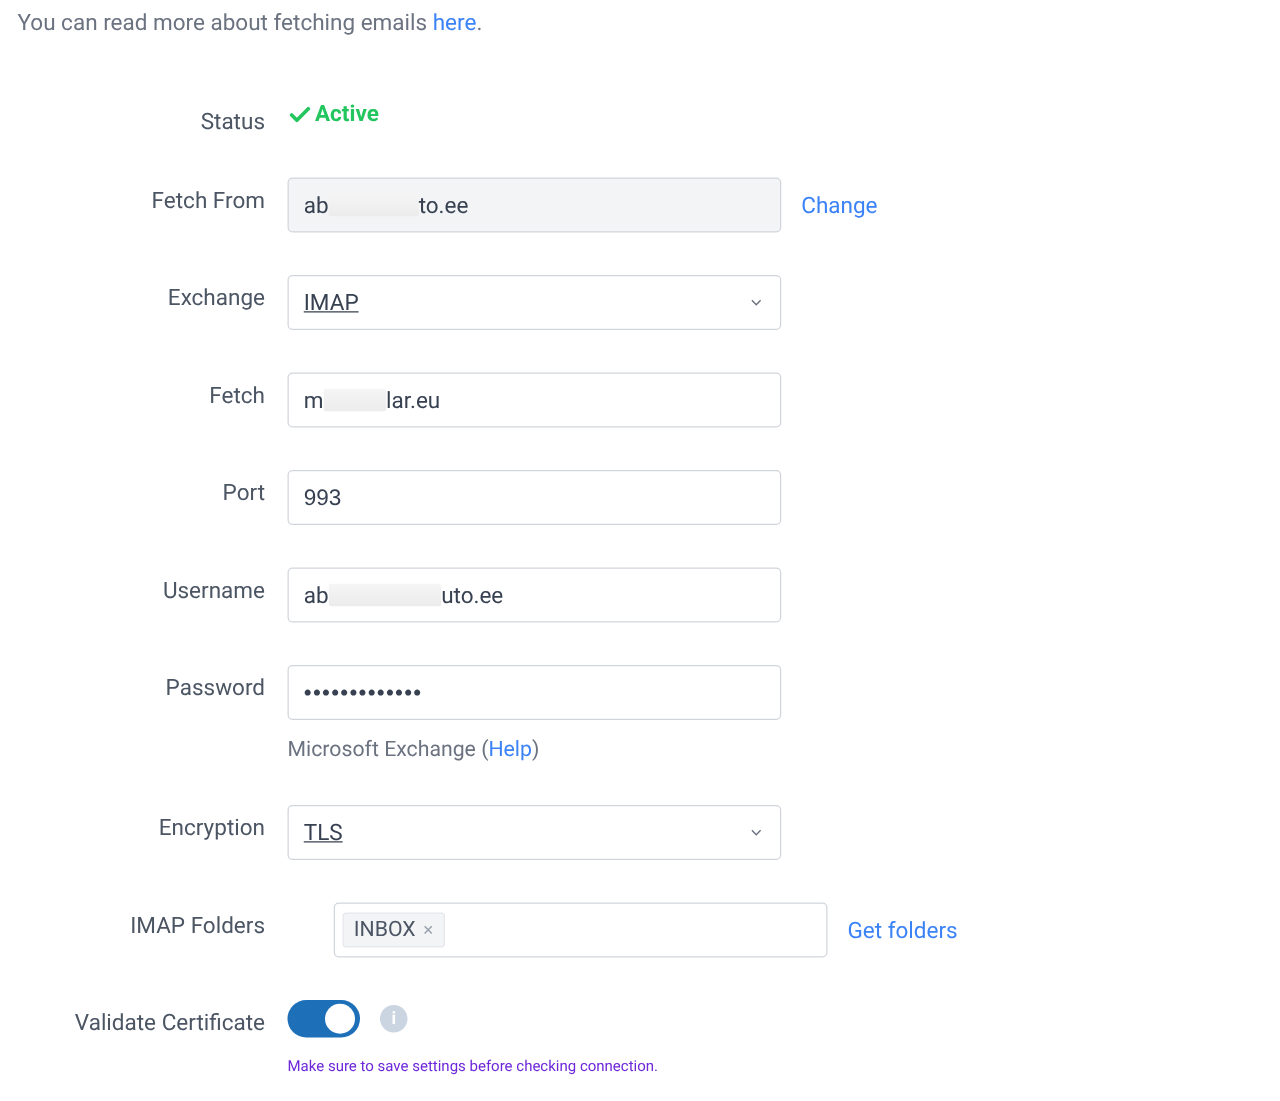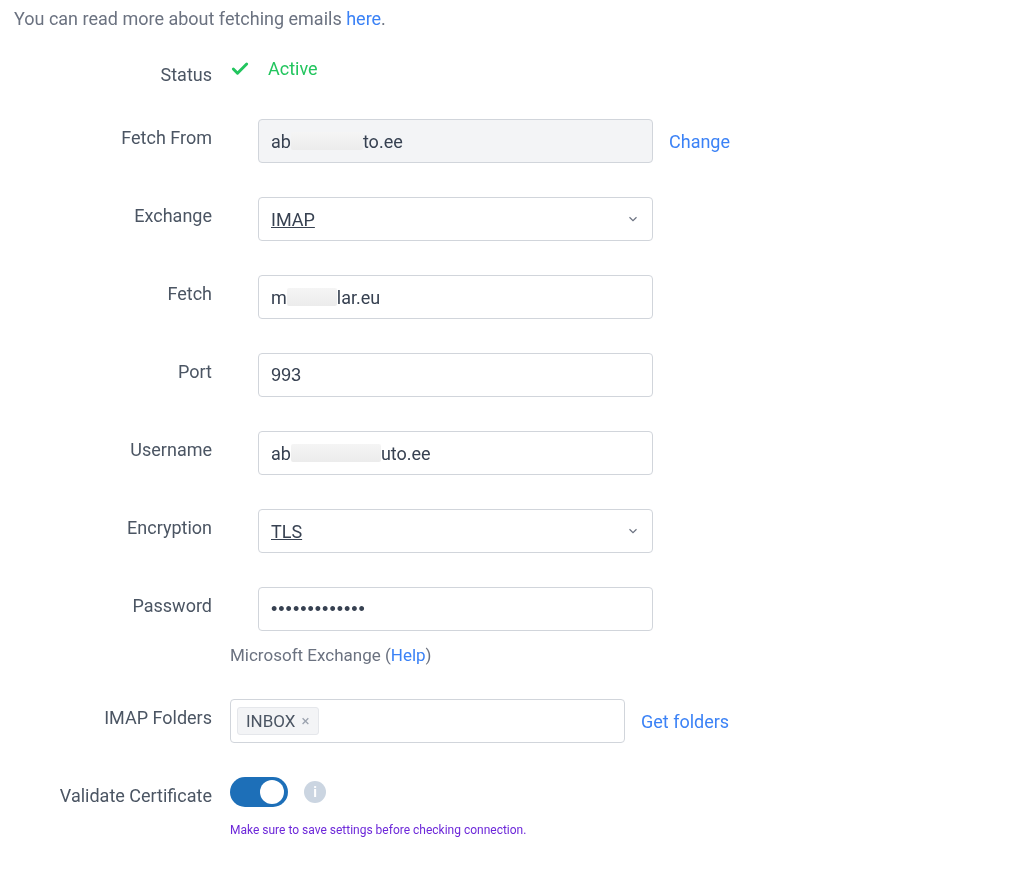--- a/index.html
+++ b/index.html
@@ -5,21 +5,21 @@
   * { box-sizing: border-box; }
   body {
     margin: 0;
     font-family: -apple-system, BlinkMacSystemFont, "Segoe UI", Roboto, "Helvetica Neue", Arial, sans-serif;
     font-size: 18px;
     color: #4b5563;
     background: #fff;
     padding: 8px 14px 40px;
   }
   a, .link { color: #3b82f6; text-decoration: none; cursor: pointer; }
-  .intro { color: #6b7280; margin-bottom: 27px; }
+  .intro { color: #6b7280; margin-bottom: 50px; }
   .form { display: flex; flex-direction: column; gap: 34px; }
   .row { display: flex; align-items: flex-start; gap: 18px; }
   .label-col {
     width: 198px;
     text-align: right;
     color: #4b5563;
     padding-top: 8px;
     flex-shrink: 0;
   }
   .field-col { flex: 0 0 auto; width: 770px; }
@@ -28,45 +28,45 @@
     width: 395px;
     height: 44px;
     border: 1px solid #d1d5db;
     border-radius: 4px;
     padding: 0 12px;
     font-size: 18px;
     color: #374151;
     background: #fff;
     display: flex;
     align-items: center;
-    margin-left: 28px;
   }
   input.control, .control.select-shell { outline: none; }
   .control.readonly { background: #f3f4f6; color: #374151; }
   .control.select-shell { justify-content: space-between; cursor: pointer; text-decoration: underline; }
   .chev {
     width: 14px; height: 14px;
     display: inline-block;
   }
   .chev svg { display:block; }
-  .status-line { display: flex; align-items: flex-end; gap: 18px; padding-top: 2px; }
+  .status-line { display: flex; align-items: flex-end; gap: 2px; padding-top: 2px; font-weight: bold; }
   .check-icon { width: 20px; height: 20px; display: inline-flex; align-items: center; color: #22c55e; }
   .status-text { color: #22c55e; font-size: 18px; }
   .helper { color: #6d28d9; font-size: 12px; margin-top: 14px; line-height: 1.55; max-width: 760px; }
   .helper-ms { color: #6b7280; font-size: 17px; margin-top: 14px; }
   .tag-box {
     width: 395px;
     min-height: 44px;
     border: 1px solid #d1d5db;
     border-radius: 4px;
     padding: 6px;
     display: flex;
     align-items: center;
     gap: 6px;
     background: #fff;
+    margin-left: 37px;
   }
   .tag {
     display: inline-flex;
     align-items: center;
     gap: 4px;
     background: #f3f4f6;
     border: 1px solid #e5e7eb;
     border-radius: 3px;
     padding: 3px 8px;
     font-size: 17px;
@@ -174,39 +174,39 @@
     <div class="field-col">
       <div class="control" style="cursor:text;">
         <span>ab</span>
           <span class="redact" style="width:90px"></span>
           <span>uto.ee</span>
       </div>
     </div>
   </div>
 
   <div class="row">
+    <div class="label-col">Password</div>
+    <div class="field-col">
+      <input class="control" type="password" style="letter-spacing: 1px;" value="•••••••••••••">
+      <div class="helper-ms">
+        <span>Microsoft Exchange (</span><a href="#">Help</a><span>)</span>
+      </div>
+    </div>
+  </div>
+
+  <div class="row">
     <div class="label-col">Encryption</div>
     <div class="field-col">
       <div class="control select-shell">
         <span>TLS</span>
         <span class="chev">
           <svg viewBox="0 0 24 24" width="14" height="14" fill="none" stroke="#6b7280" stroke-width="2">
               <polyline points="6 9 12 15 18 9"></polyline>
             </svg>
         </span>
-      </div>
-    </div>
-  </div>
-
-  <div class="row">
-    <div class="label-col">Password</div>
-    <div class="field-col">
-      <input class="control" type="password" style="letter-spacing: 1px;" value="•••••••••••••">
-      <div class="helper-ms">
-        <span>Microsoft Exchange (</span><a href="#">Help</a><span>)</span>
       </div>
     </div>
   </div>
 
   <div class="row">
     <div class="label-col">IMAP Folders</div>
     <div class="field-col">
       <div class="field-line">
         <div class="tag-box">
           <span class="tag">

